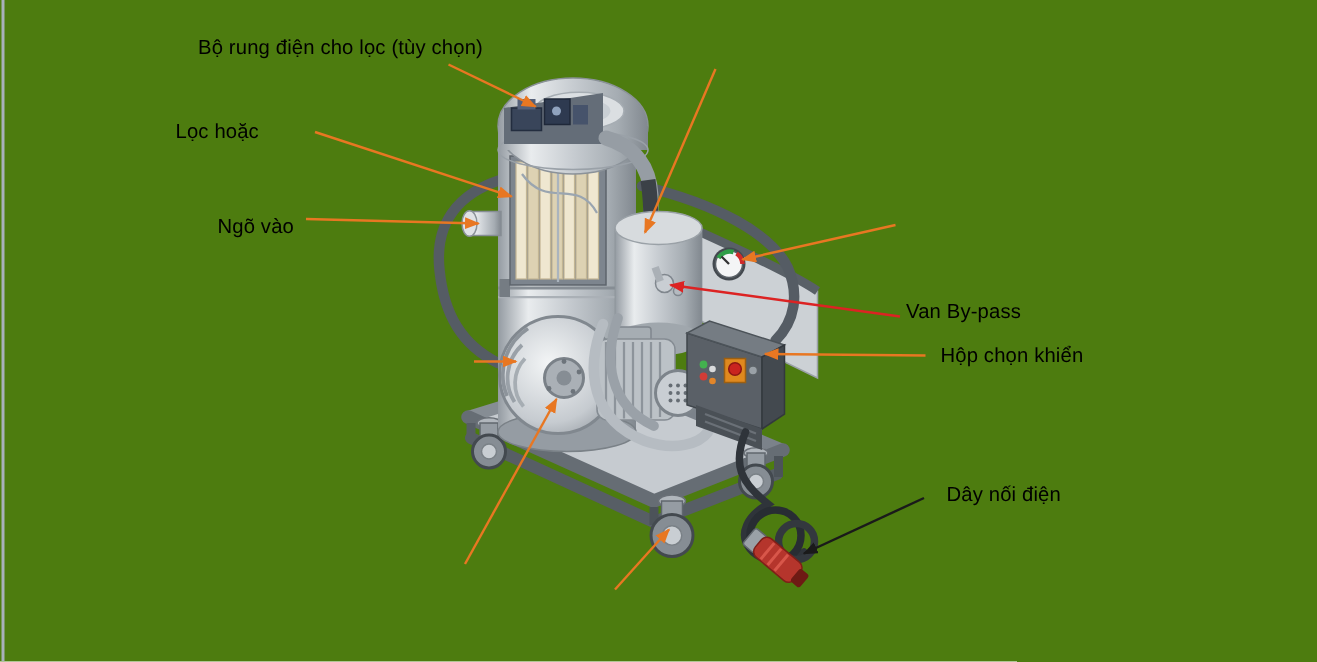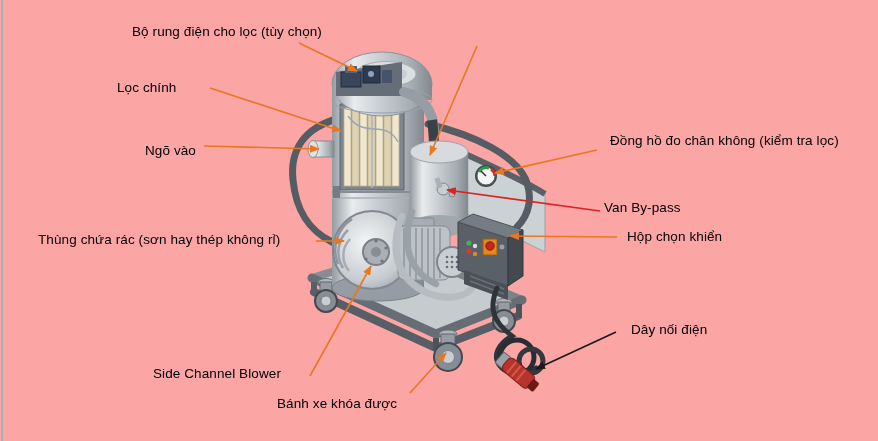--- a/index.html
+++ b/index.html
@@ -11,21 +11,21 @@
   #machine-svg,#callout-svg{position:absolute;left:0;top:0;}
   #callout-svg{pointer-events:none;}
   .callout-label{
     position:absolute;font-size:13.5px;line-height:16px;color:#000;
     white-space:nowrap;letter-spacing:0.1px;
   }
 </style>
 </head>
 <body>
 
-<div id="stage" style="background: #fca5a5;">
+<div id="stage" style="background: #4d7c0f;">
   <div id="left-border" style="background: rgb(168, 176, 186);"></div>
 
   <svg id="machine-svg" width="878" height="441" viewBox="0 0 878 441">
     <defs>
       <linearGradient id="gm" x1="0" y1="0" x2="1" y2="0">
         <stop offset="0" stop-color="#949ba2"></stop>
           <stop offset="0.22" stop-color="#e9ecee"></stop>
         <stop offset="0.5" stop-color="#c7ccd1"></stop>
           <stop offset="0.8" stop-color="#a5acb2"></stop>
         <stop offset="1" stop-color="#81888f"></stop>
@@ -242,22 +242,18 @@
         <line x1="600" y1="211" x2="447" y2="190" stroke="#DC2323" stroke-width="1.6" marker-end="url(#arrow-red)"></line>
         <line x1="617" y1="237" x2="510" y2="236" stroke="#E87722" stroke-width="1.6" marker-end="url(#arrow-orange)"></line>
         <line x1="316" y1="241" x2="344" y2="241" stroke="#E87722" stroke-width="1.6" marker-end="url(#arrow-orange)"></line>
         <line x1="310" y1="376" x2="371" y2="266" stroke="#E87722" stroke-width="1.6" marker-end="url(#arrow-orange)"></line>
         <line x1="410" y1="393" x2="446" y2="353" stroke="#E87722" stroke-width="1.6" marker-end="url(#arrow-orange)"></line>
         <line x1="616" y1="332" x2="536" y2="369" stroke="#1A1A1A" stroke-width="1.6" marker-end="url(#arrow-black)"></line>
       </g>
   </svg>
 
 <div class="callout-label" style="left: 132px; top: 24px; color: rgb(0, 0, 0);">Bộ rung điện cho lọc (tùy chọn)</div>
-    <div class="callout-label" style="left: 117px; top: 80px; color: rgb(0, 0, 0);">Lọc chính</div>
+    <div class="callout-label" style="left: 117px; top: 80px; color: rgb(0, 0, 0);">Lọc hoặc</div>
     <div class="callout-label" style="left: 145px; top: 143px; color: rgb(0, 0, 0);">Ngõ vào</div>
-    <div class="callout-label" style="left: 610px; top: 133px; color: rgb(0, 0, 0);">Đồng hồ đo chân không (kiểm tra lọc)</div>
     <div class="callout-label" style="left: 604px; top: 200px; color: rgb(0, 0, 0);">Van By-pass</div>
     <div class="callout-label" style="left: 627px; top: 229px; color: rgb(0, 0, 0);">Hộp chọn khiển</div>
-    <div class="callout-label" style="left: 38px; top: 232px; color: rgb(0, 0, 0);">Thùng chứa rác (sơn hay thép không rỉ)</div>
-    <div class="callout-label" style="left: 153px; top: 366px; color: rgb(0, 0, 0);">Side Channel Blower</div>
-    <div class="callout-label" style="left: 277px; top: 396px; color: rgb(0, 0, 0);">Bánh xe khóa được</div>
     <div class="callout-label" style="left: 631px; top: 322px; color: rgb(0, 0, 0);">Dây nối điện</div>
   </div>
 
 </body></html>

